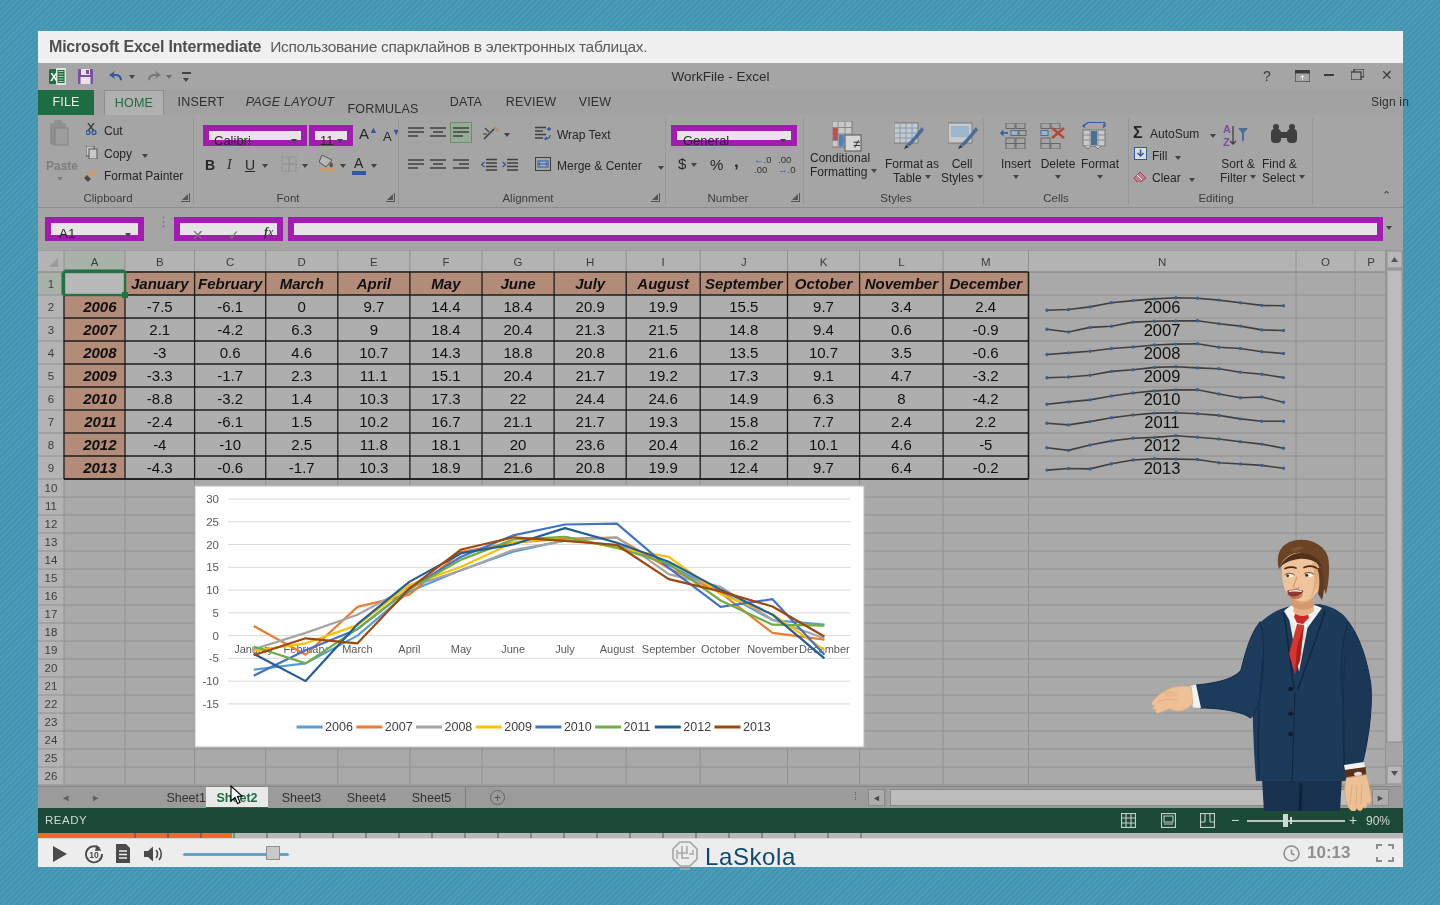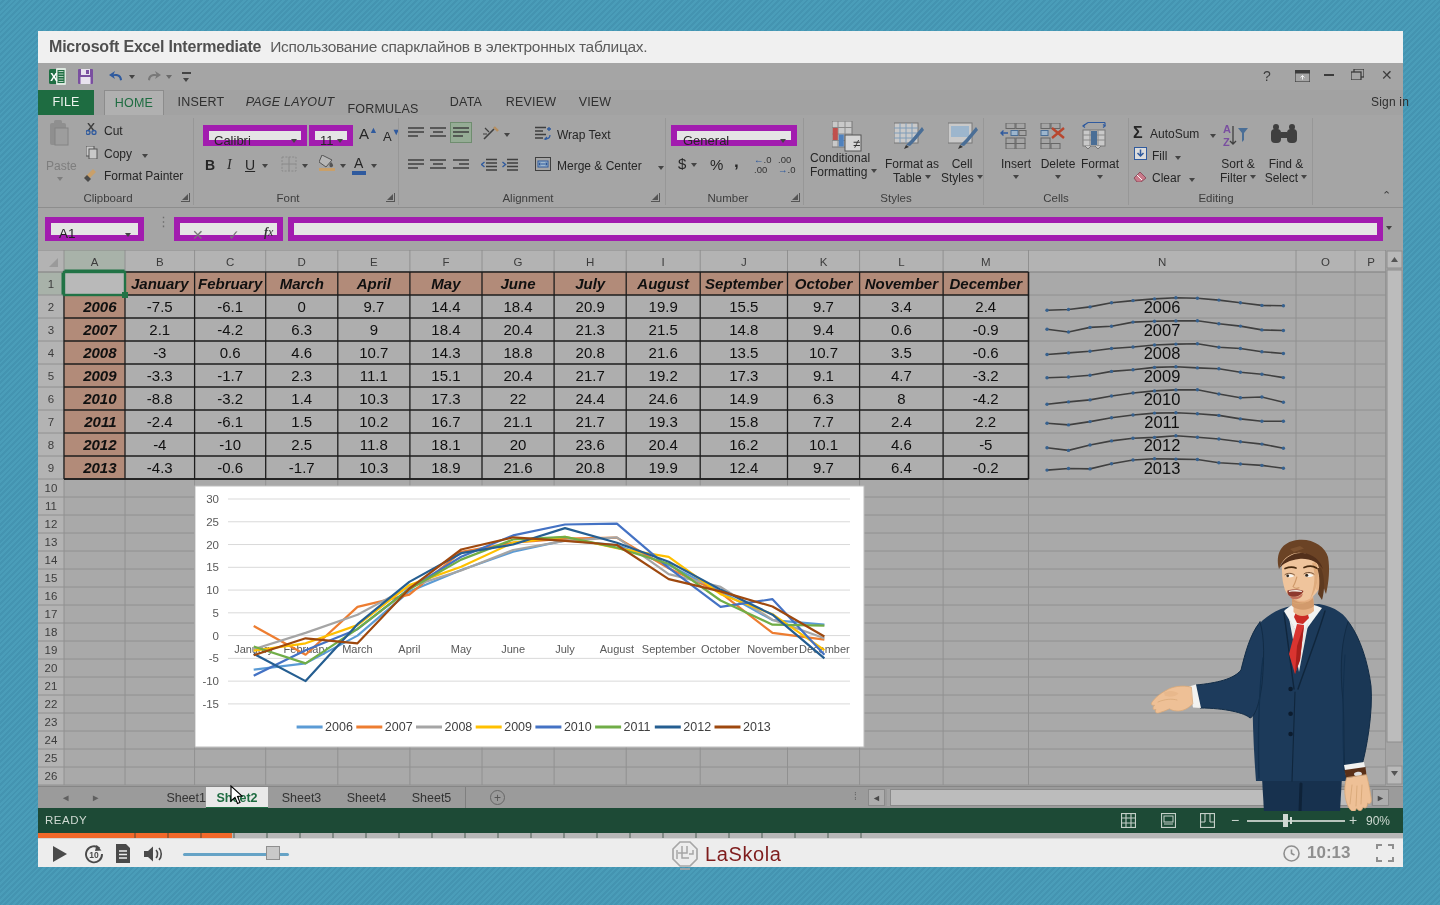--- a/index.html
+++ b/index.html
@@ -50,20 +50,21 @@
     <svg width="20" height="15" viewBox="0 0 20 15" style="position:absolute;left:68px;top:5px;">
         <path d="M16,12 C16,7 11,5 7.5,6.5 L9,3 L3,7 L9,11 L7.8,8.3 C10.5,7.3 14,8.5 14,12.5 Z" fill="#2f5a9e"></path>
       </svg>
     <div class="dd" style="position:absolute;left:91px;top:12px;"></div>
     <svg width="20" height="15" viewBox="0 0 20 15" style="position:absolute;left:106px;top:5px;">
         <path d="M4,12 C4,7 9,5 12.5,6.5 L11,3 L17,7 L11,11 L12.2,8.3 C9.5,7.3 6,8.5 6,12.5 Z" fill="#787878"></path>
       </svg>
     <div class="dd" style="position:absolute;left:128px;top:12px;border-top-color:#6a6a6a;"></div>
     <div style="position:absolute;left:144px;top:9px;width:9px;height:2px;background:#444;"></div>
     <div class="dd" style="position:absolute;left:145px;top:15px;"></div>
+    <div style="position:absolute;left:0;width:1365px;top:6px;text-align:center;font-size:13.5px;color:#2b2b2b;">WorkFile - Excel</div>
     <div style="position:absolute;left:1225px;top:5px;font-size:14px;color:#3c3c3c;">?</div>
     <svg width="15" height="12" viewBox="0 0 15 12" style="position:absolute;left:1257px;top:7px;">
         <rect x="0" y="0" width="15" height="12" fill="none" stroke="#3c3c3c" stroke-width="1.2"></rect>
         <rect x="0" y="0" width="15" height="3.5" fill="#3c3c3c"></rect>
         <path d="M7.5,9.5 L7.5,5.5 M5.5,7.5 L7.5,5.5 L9.5,7.5" stroke="#f0f0f0" stroke-width="1" fill="none"></path>
       </svg>
     <div style="position:absolute;left:1286px;top:11px;width:10px;height:1.6px;background:#3c3c3c;"></div>
     <svg width="13" height="11" viewBox="0 0 13 11" style="position:absolute;left:1313px;top:6px;">
         <rect x="3" y="0" width="10" height="8" fill="none" stroke="#3c3c3c" stroke-width="1.3"></rect>
         <rect x="0" y="3" width="10" height="8" fill="#a5a5a5" stroke="#3c3c3c" stroke-width="1.3"></rect>
@@ -83,21 +84,21 @@
     <div class="rtab" style="left:1322px;width:60px;font-size:12px;">Sign in</div>
   </div>
 
   <div id="ribbon">
 
     <svg width="26" height="34" viewBox="0 0 26 34" style="position:absolute;left:8px;top:5px;">
         <rect x="4" y="3" width="16" height="22" rx="2" fill="#8f8f8f"></rect>
         <rect x="8" y="0" width="8" height="6" rx="1.5" fill="#8f8f8f"></rect>
         <rect x="9" y="8" width="13" height="17" fill="#9d9d9d" stroke="#848484"></rect>
       </svg>
-    <div style="position:absolute;left:8px;top:44px;width:28px;text-align:center;color:#7e7e7e;">Paste<br><span class="dd" style="border-top-color:#7e7e7e"></span></div>
+    <div style="position:absolute;left:8px;top:44px;width:28px;text-align:center;color:#7e7e7e;font-weight:bold;">Paste<br><span class="dd" style="border-top-color:#7e7e7e"></span></div>
     <svg width="13" height="12" viewBox="0 0 13 12" style="position:absolute;left:48px;top:8px;">
         <path d="M2,0 L8,8 M8,0 L2,8" stroke="#3f3f3f" stroke-width="1.4"></path>
         <circle cx="2" cy="9.5" r="2" fill="none" stroke="#2f5a9e" stroke-width="1.3"></circle>
         <circle cx="8" cy="9.5" r="2" fill="none" stroke="#2f5a9e" stroke-width="1.3"></circle>
       </svg>
     <div class="abs" style="left:66px;top:9px;">Cut</div>
     <svg width="12" height="13" viewBox="0 0 12 13" style="position:absolute;left:48px;top:31px;">
         <rect x="0" y="0" width="8" height="10" fill="#c8c8c8" stroke="#555"></rect>
         <rect x="3" y="3" width="8" height="10" fill="#c8c8c8" stroke="#555"></rect>
       </svg>
@@ -291,21 +292,21 @@
         <path d="M15,6 h10 l-4,5 v7 l-2,2 v-9 Z" fill="#4a6e96"></path>
       </svg>
     <div class="abs" style="left:1178px;top:42px;width:44px;text-align:center;">Sort &amp;<br>Filter <span class="dd"></span></div>
     <svg width="28" height="26" viewBox="0 0 28 26" style="position:absolute;left:1232px;top:8px;">
         <rect x="1" y="6" width="10" height="14" rx="4" fill="#3f3f3f"></rect>
         <rect x="17" y="6" width="10" height="14" rx="4" fill="#3f3f3f"></rect>
         <rect x="11" y="9" width="6" height="6" fill="#3f3f3f"></rect>
         <circle cx="6" cy="4" r="3" fill="#3f3f3f"></circle>
         <circle cx="22" cy="4" r="3" fill="#3f3f3f"></circle>
       </svg>
-    <div class="abs" style="left:1224px;top:42px;width:48px;text-align:center;">Find &amp;<br>Select <span class="dd"></span></div>
+    <div class="abs" style="left:1224px;top:42px;width:48px;text-align:left;">Find &amp;<br>Select <span class="dd"></span></div>
     <div class="glabel" style="left:1145px;width:66px;">Editing</div>
     <div class="gsep" style="left:1274px;"></div>
     <div class="abs" style="left:1344px;top:74px;color:#3f3f3f;font-size:11px;">⌃</div>
   </div>
 
   <div id="fbar">
     <div class="fbox" style="left:7px;width:99px;">
         <span style="position:absolute;left:8px;top:3px;font-size:13.5px;color:#222;">A1</span>
         <span class="dd" style="position:absolute;right:7px;top:10px;"></span>
       </div>
@@ -830,21 +831,21 @@
         <path d="M0,5 h4 L9,0.5 L9,15.5 L4,11 H0 Z" fill="#4a4a4a"></path>
         <path d="M12,4 C14,6 14,10 12,12 M15,2 C18,5 18,11 15,14" fill="none" stroke="#4a4a4a" stroke-width="1.6"></path>
       </svg>
     <div class="abs" style="left:145px;top:14px;width:106px;height:2.5px;background:#66a3c6;border-radius:2px;"></div>
     <div class="abs" style="left:228px;top:7px;width:14px;height:14px;background:#c9c9c9;border:1px solid #8f8f8f;"></div>
     <svg width="26" height="30" viewBox="0 0 26 30" style="position:absolute;left:634px;top:2px;">
         <path d="M8,1 L18,1 L25,8 L25,18 L18,25 L8,25 L1,18 L1,8 Z" fill="none" stroke="#a6a6a6" stroke-width="1.7"></path>
         <path d="M10,5 v12 h7 M15,5 v7 h-9 M5,9 v9 M21,9 v4 h-4" stroke="#a6a6a6" stroke-width="1.5" fill="none"></path>
         <path d="M8,28 h10" stroke="#a6a6a6" stroke-width="1.7"></path>
       </svg>
-    <div class="abs" style="left:667px;top:4px;font-size:20px;letter-spacing:0.6px;color:#7f1d1d;">LaSkola</div>
+    <div class="abs" style="left:667px;top:4px;font-size:24px;letter-spacing:0.6px;color:#0c4a6e;">LaSkola</div>
     <svg width="17" height="17" viewBox="0 0 17 17" style="position:absolute;left:1245px;top:6px;">
         <circle cx="8.5" cy="8.5" r="7.5" fill="none" stroke="#8f8f8f" stroke-width="1.6"></circle>
         <path d="M8.5,4.5 V8.5 L11.5,10" stroke="#8f8f8f" stroke-width="1.6" fill="none"></path>
       </svg>
     <div class="abs" style="left:1269px;top:4px;font-size:17px;font-weight:bold;color:#8f8f8f;">10:13</div>
     <svg width="18" height="18" viewBox="0 0 18 18" style="position:absolute;left:1338px;top:5px;">
         <path d="M1,5 V1 H6 M12,1 H17 V5 M17,13 V17 H12 M6,17 H1 V13" fill="none" stroke="#8f8f8f" stroke-width="2"></path>
       </svg>
   </div>
 

